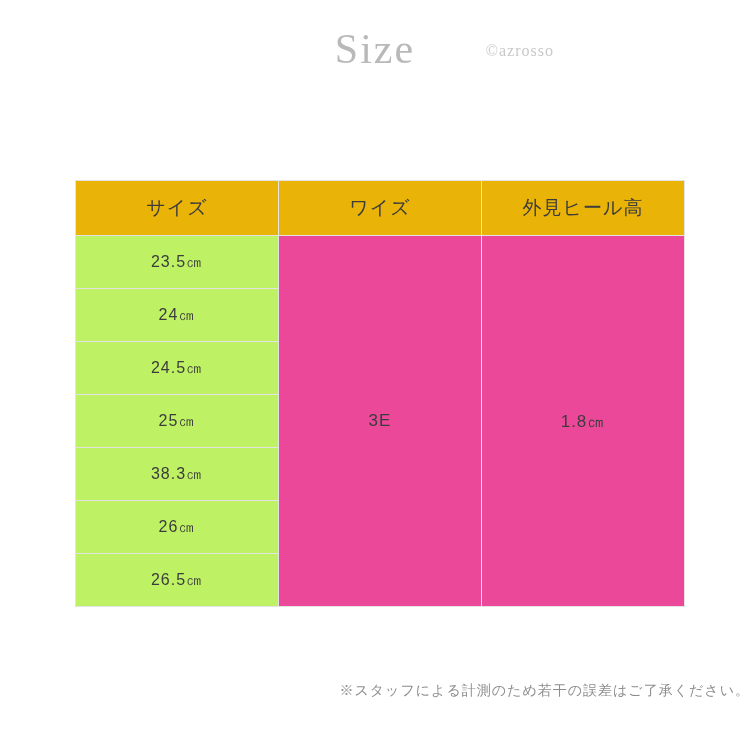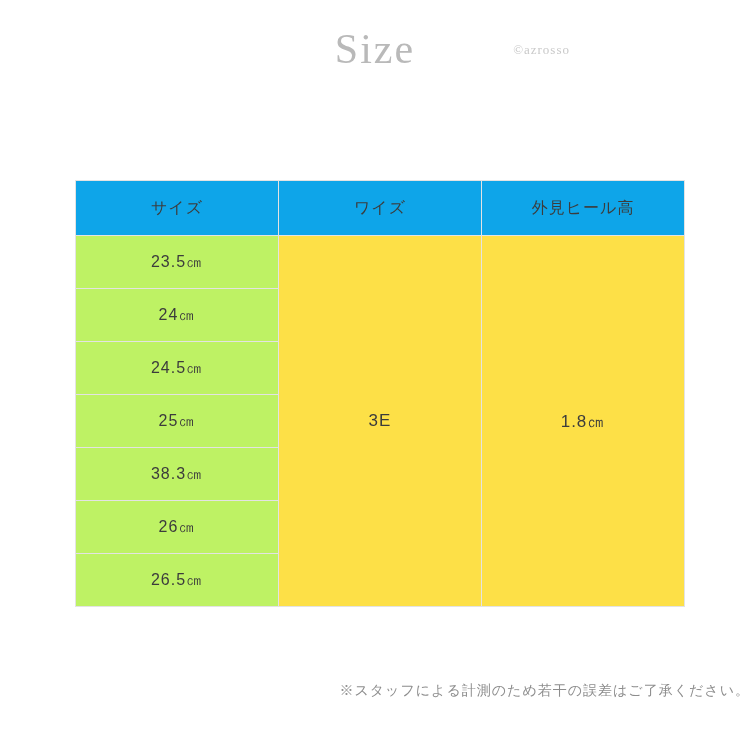--- a/index.html
+++ b/index.html
@@ -30,60 +30,60 @@
     font-family: "Liberation Serif", serif;
     font-size: 42px;
     letter-spacing: 2px;
     color: #b9b9b9;
     font-weight: normal;
     line-height: 1.2;
   }
   .brand {
     position: absolute;
     top: 42px;
-    right: 24px;
+    right: 40px;
     font-family: "Liberation Serif", serif;
-    font-size: 13px;
+    font-size: 16px;
     letter-spacing: 1px;
     color: #c9c9c9;
   }
   .size-table {
     position: absolute;
     left: 75px;
     top: 180px;
     width: 600px;
     border-collapse: collapse;
     table-layout: fixed;
   }
   .size-table th,
   .size-table td {
     border: 1px solid #e3e3e3;
     text-align: center;
     font-weight: normal;
     color: #3c3c3c;
   }
   .size-table thead th {
     height: 52px;
-    font-size: 16px;
-    background: #0ea5e9;
+    font-size: 19px;
+    background: #eab308;
     letter-spacing: 1px;
   }
   .size-table thead th.col-size { width: 200px; }
   .size-table thead th.col-width { width: 200px; }
   .size-table thead th.col-heel { width: 200px; }
 
   .size-table tbody td.size-cell {
     height: 50px;
     font-size: 16px;
     background: #bef264;
     letter-spacing: 1px;
   }
   .size-table tbody td.merged-cell {
     font-size: 17px;
-    background: #fde047;
+    background: #ec4899;
     vertical-align: middle;
     letter-spacing: 1px;
   }
   .note {
     position: absolute;
     left: 0;
     top: 682px;
     width: 750px;
     text-align: right;
     font-size: 14px;

